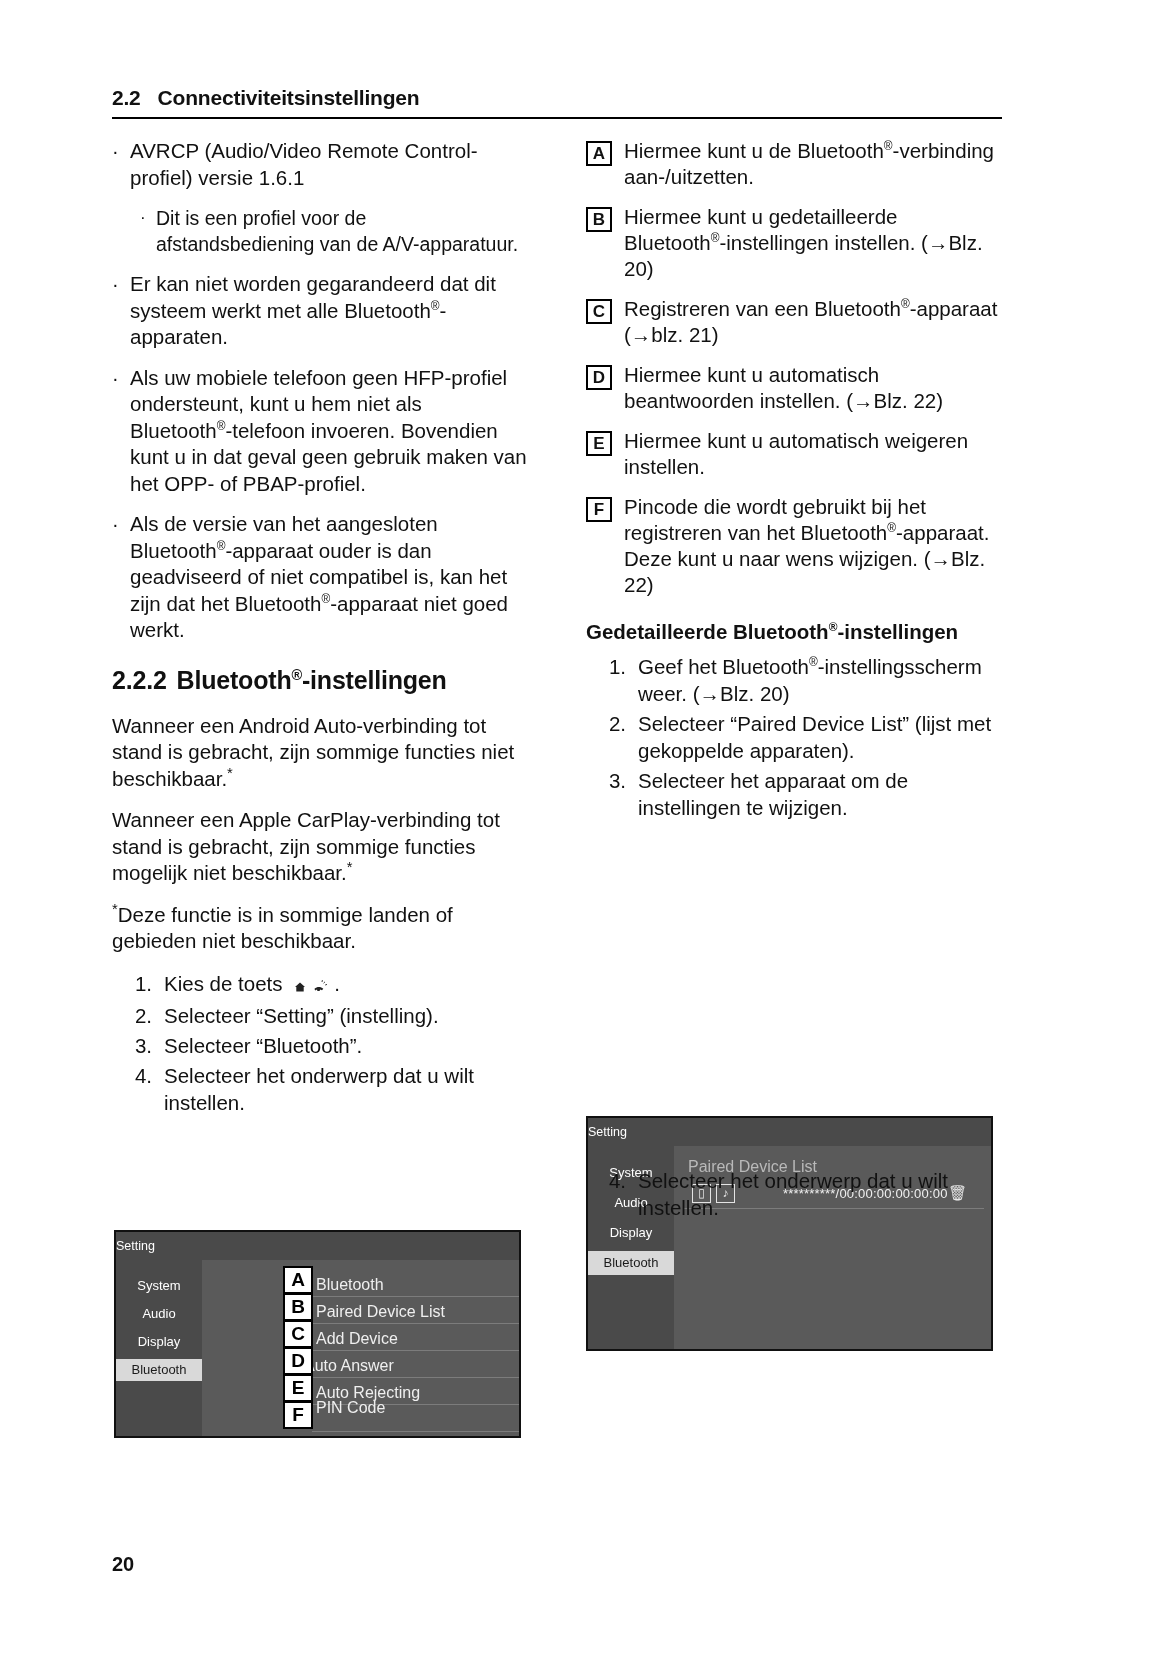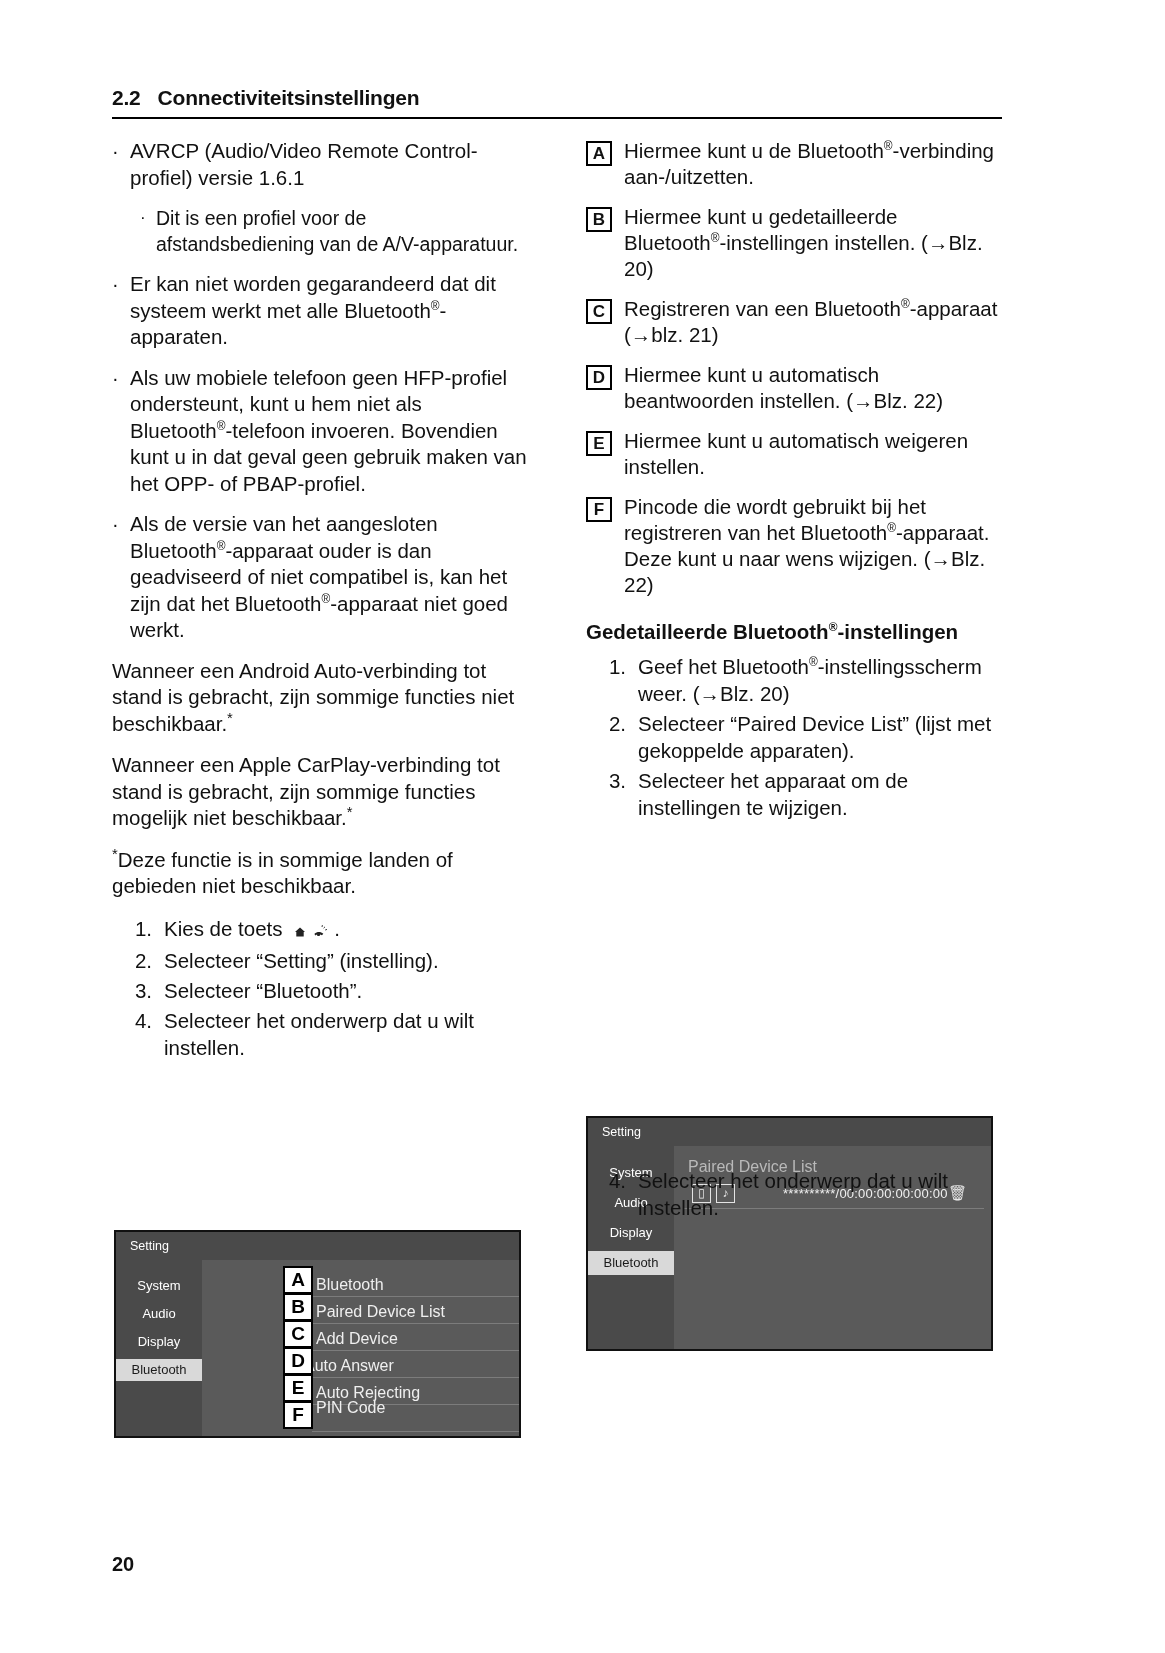--- a/index.html
+++ b/index.html
@@ -173,21 +173,20 @@
     font-family: "Liberation Sans", sans-serif;
   }
   .shot .titlebar {
     position: absolute;
     left: 0; top: 0; right: 0;
     height: 28px;
     background: #4a4a4a;
     color: #ffffff;
     font-size: 12.5px;
     line-height: 28px;
-    padding-left: 14px;
     box-sizing: border-box;
   }
   .shot .navcol {
     position: absolute;
     left: 0;
     width: 86px;
     background: #4a4a4a;
   }
   .shot .navitem {
     color: #ffffff;
@@ -284,20 +283,23 @@
     <div class="bullet">
       <span class="dot">·</span>
       <span class="btxt"><span>Als uw mobiele telefoon geen HFP-profiel ondersteunt, kunt u hem niet als Bluetooth</span><sup class="reg">®</sup><span>-telefoon invoeren. Bovendien kunt u in dat geval geen gebruik maken van het OPP- of PBAP-profiel.</span></span>
     </div>
 
     <div class="bullet">
       <span class="dot">·</span>
       <span class="btxt"><span>Als de versie van het aangesloten Bluetooth</span><sup class="reg">®</sup><span>-apparaat ouder is dan geadviseerd of niet compatibel is, kan het zijn dat het Bluetooth</span><sup class="reg">®</sup><span>-apparaat niet goed werkt.</span></span>
     </div>
 
+    <h2 class="sec">
+      <span class="num">2.2.2</span><span>Bluetooth</span><sup class="reg">®</sup><span>-instellingen</span>
+    </h2>
 
     <p class="para"><span>Wanneer een Android Auto-verbinding tot stand is gebracht, zijn sommige functies niet beschikbaar.</span><sup class="ast">*</sup></p>
 
     <p class="para"><span>Wanneer een Apple CarPlay-verbinding tot stand is gebracht, zijn sommige functies mogelijk niet beschikbaar.</span><sup class="ast">*</sup></p>
 
     <p class="para"><span class="lead-ast">*</span><span>Deze functie is in sommige landen of gebieden niet beschikbaar.</span></p>
 
 
     <ol class="steps">
       <li>

